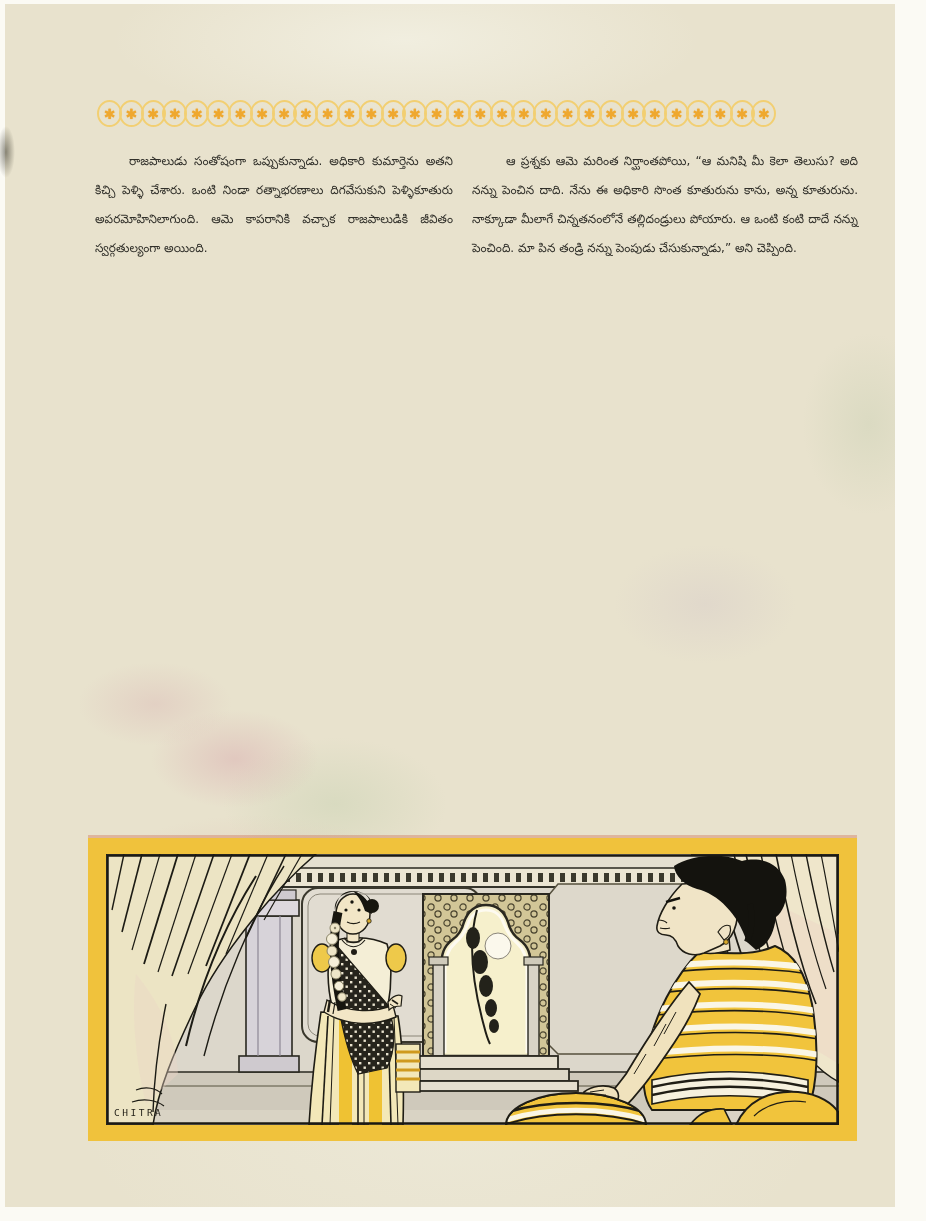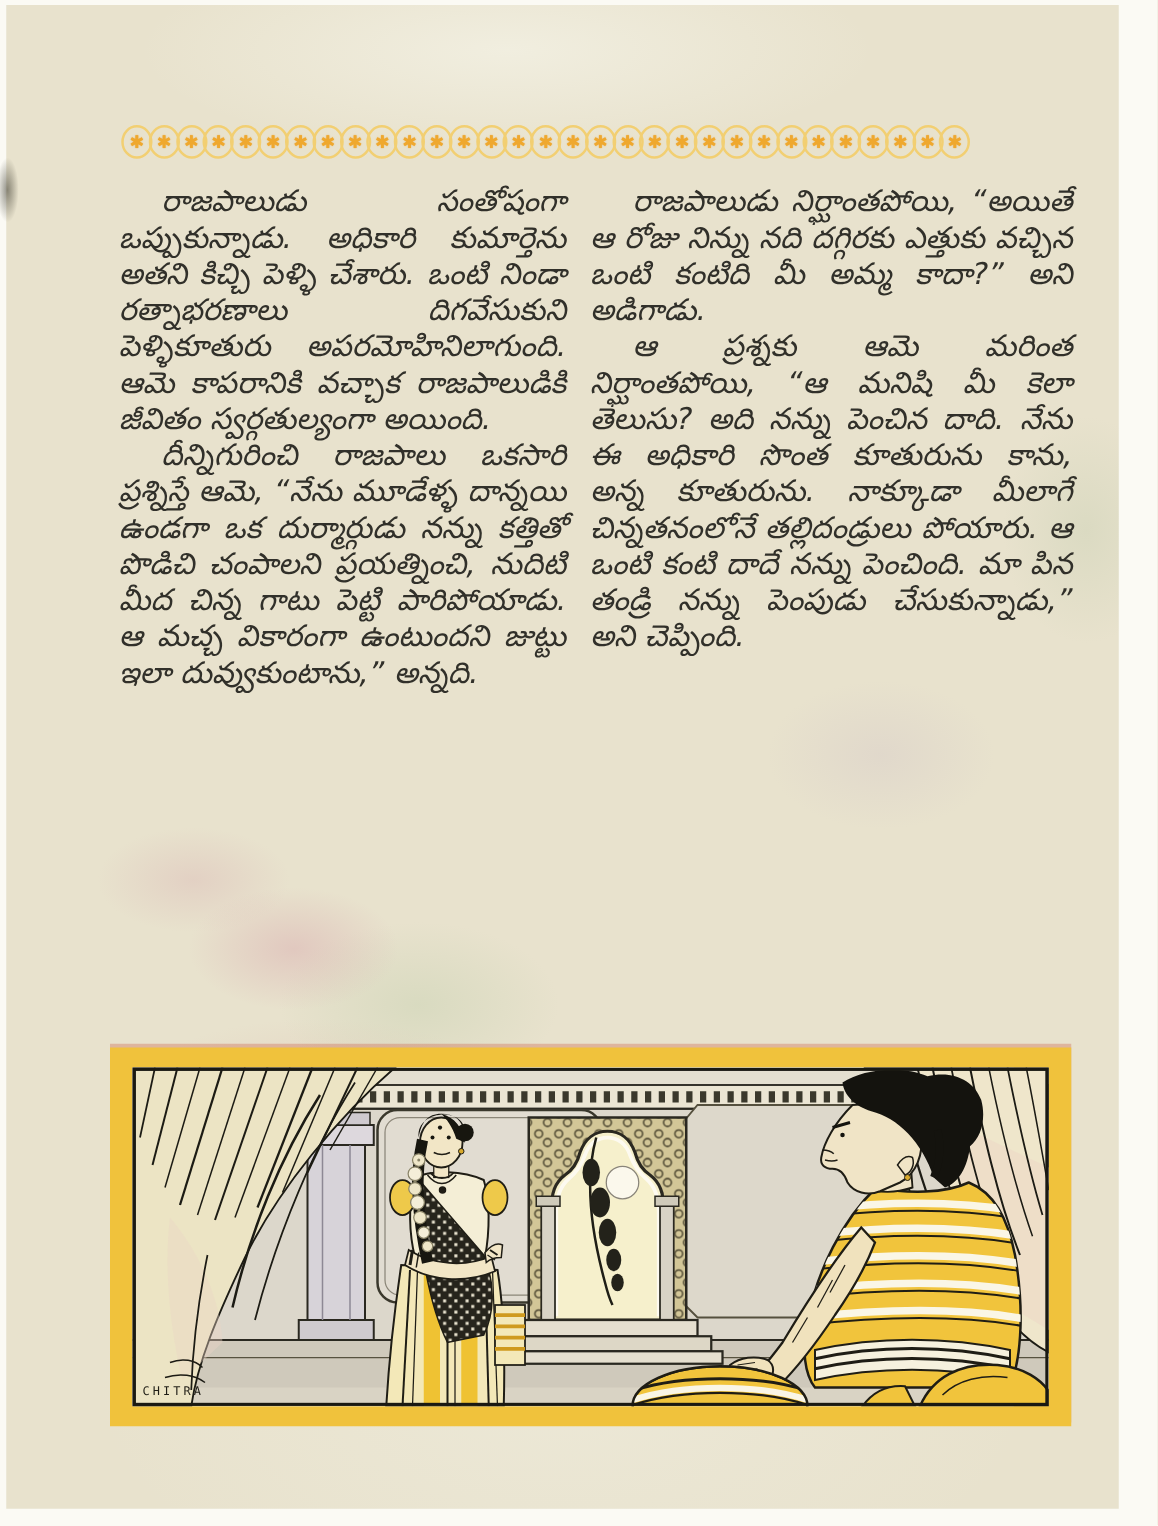--- a/index.html
+++ b/index.html
@@ -41,21 +41,21 @@
     color:#efa82e;font-size:14px;line-height:1;
     text-shadow:0 0 1px #e9a02a;
   }
   .orn-unit:first-child{margin-left:0;}
   
   #columns{
     position:absolute;left:95px;top:147px;width:763px;
     display:flex;gap:19px;
     color:#31302a;
   }
-  .col{font-size:24px;line-height:29px;text-align:justify;font-style:italic;}
+  .col{font-size:12px;line-height:29px;text-align:justify;}
   .col-left{flex:0 0 358px;}
   .col-right{flex:0 0 386px;}
   .col p{margin:0;text-indent:34px;}
   
   #illo-frame{
     position:absolute;left:88px;top:838px;width:769px;height:303px;
     background:#f0c23c;
     box-shadow:0 -3px 0 rgba(203,98,70,.35);
   }
   #illo-inner{
@@ -101,24 +101,22 @@
       <span class="orn-unit">✱</span>
       <span class="orn-unit">✱</span>
       <span class="orn-unit">✱</span>
       <span class="orn-unit">✱</span>
       <span class="orn-unit">✱</span>
     </div>
 
   <div id="columns">
     <div class="col col-left">
       <p>రాజపాలుడు సంతోషంగా ఒప్పుకున్నాడు. అధికారి కుమార్తెను అతని కిచ్చి పెళ్ళి చేశారు. ఒంటి నిండా రత్నాభరణాలు దిగవేసుకుని పెళ్ళికూతురు అపరమోహినిలాగుంది. ఆమె కాపరానికి వచ్చాక రాజపాలుడికి జీవితం స్వర్గతుల్యంగా అయింది.</p>
-      <p>దీన్నిగురించి రాజపాలు ఒకసారి ప్రశ్నిస్తే ఆమె, “నేను మూడేళ్ళ దాన్నయి ఉండగా ఒక దుర్మార్గుడు నన్ను కత్తితో పొడిచి చంపాలని ప్రయత్నించి, నుదిటి మీద చిన్న గాటు పెట్టి పారిపోయాడు. ఆ మచ్చ వికారంగా ఉంటుందని జుట్టు ఇలా దువ్వుకుంటాను,” అన్నది.</p>
     </div>
     <div class="col col-right">
-      <p>రాజపాలుడు నిర్ఘాంతపోయి, “అయితే ఆ రోజు నిన్ను నది దగ్గిరకు ఎత్తుకు వచ్చిన ఒంటి కంటిది మీ అమ్మ కాదా?” అని అడిగాడు.</p>
       <p>ఆ ప్రశ్నకు ఆమె మరింత నిర్ఘాంతపోయి, “ఆ మనిషి మీ కెలా తెలుసు? అది నన్ను పెంచిన దాది. నేను ఈ అధికారి సొంత కూతురును కాను, అన్న కూతురును. నాక్కూడా మీలాగే చిన్నతనంలోనే తల్లిదండ్రులు పోయారు. ఆ ఒంటి కంటి దాదే నన్ను పెంచింది. మా పిన తండ్రి నన్ను పెంపుడు చేసుకున్నాడు,” అని చెప్పింది.</p>
     </div>
   </div>
 
   <div id="illo-frame">
     <div id="illo-inner">
       <svg width="733" height="271" viewBox="0 0 733 271">
         <defs>
           <pattern id="scrollPat" width="16" height="16" patternUnits="userSpaceOnUse">
             <rect width="16" height="16" fill="#d2c697"></rect>

